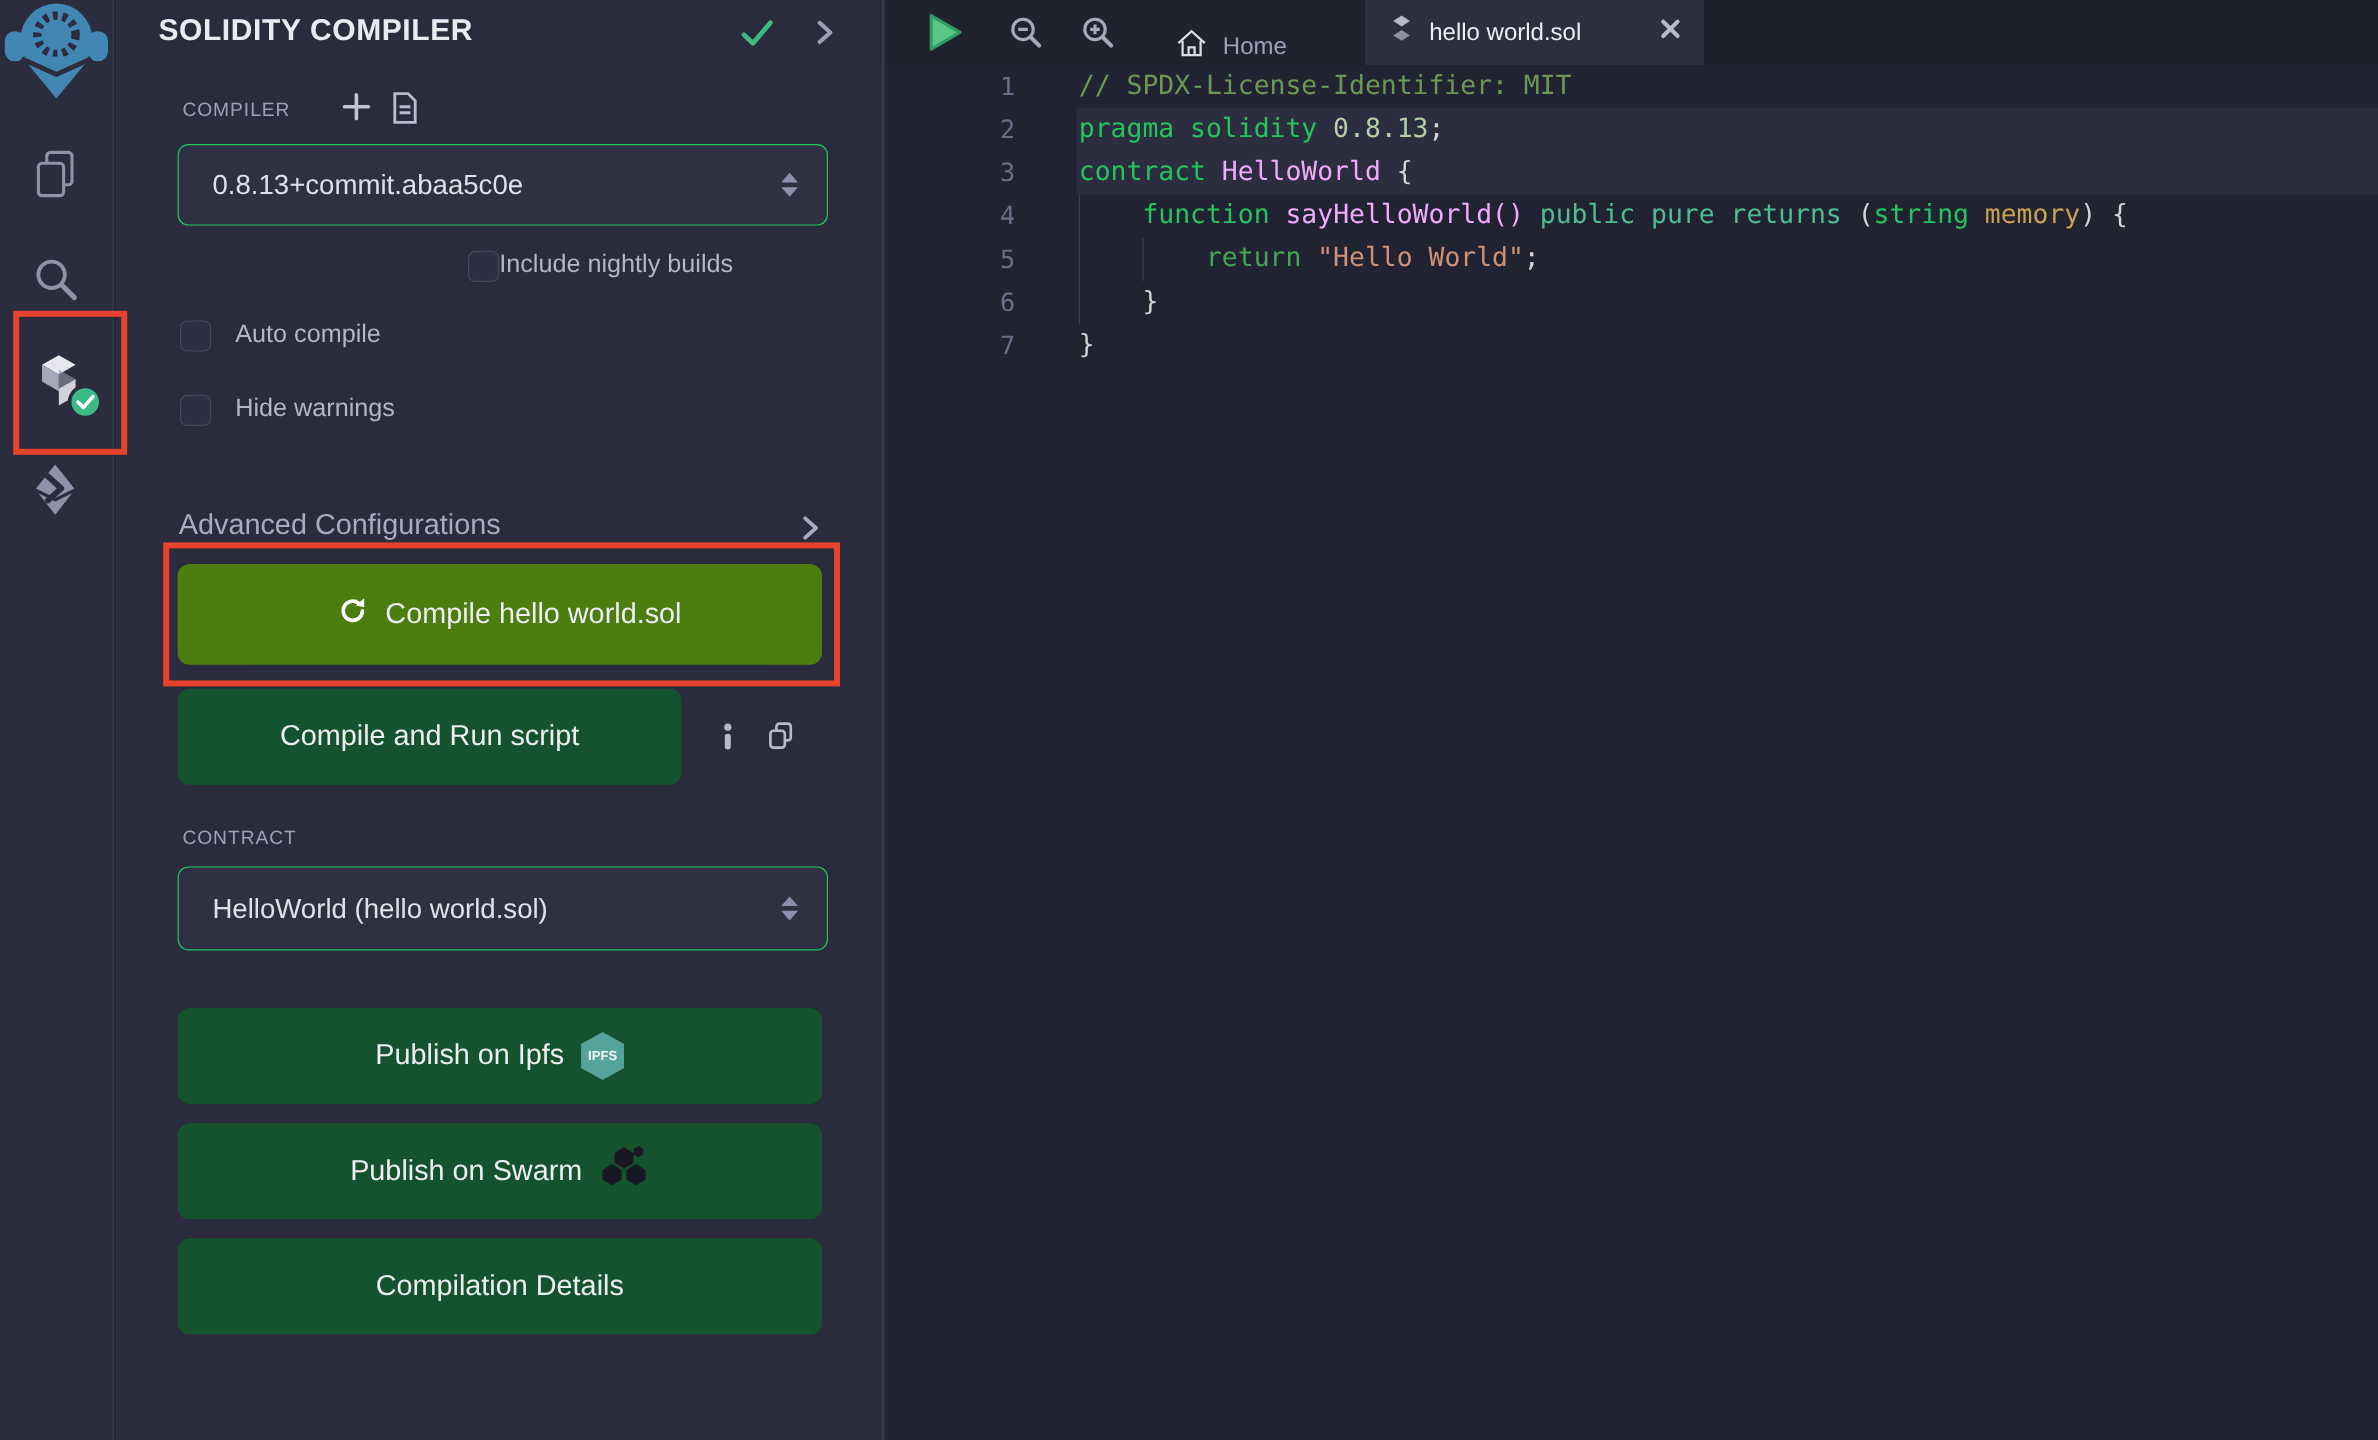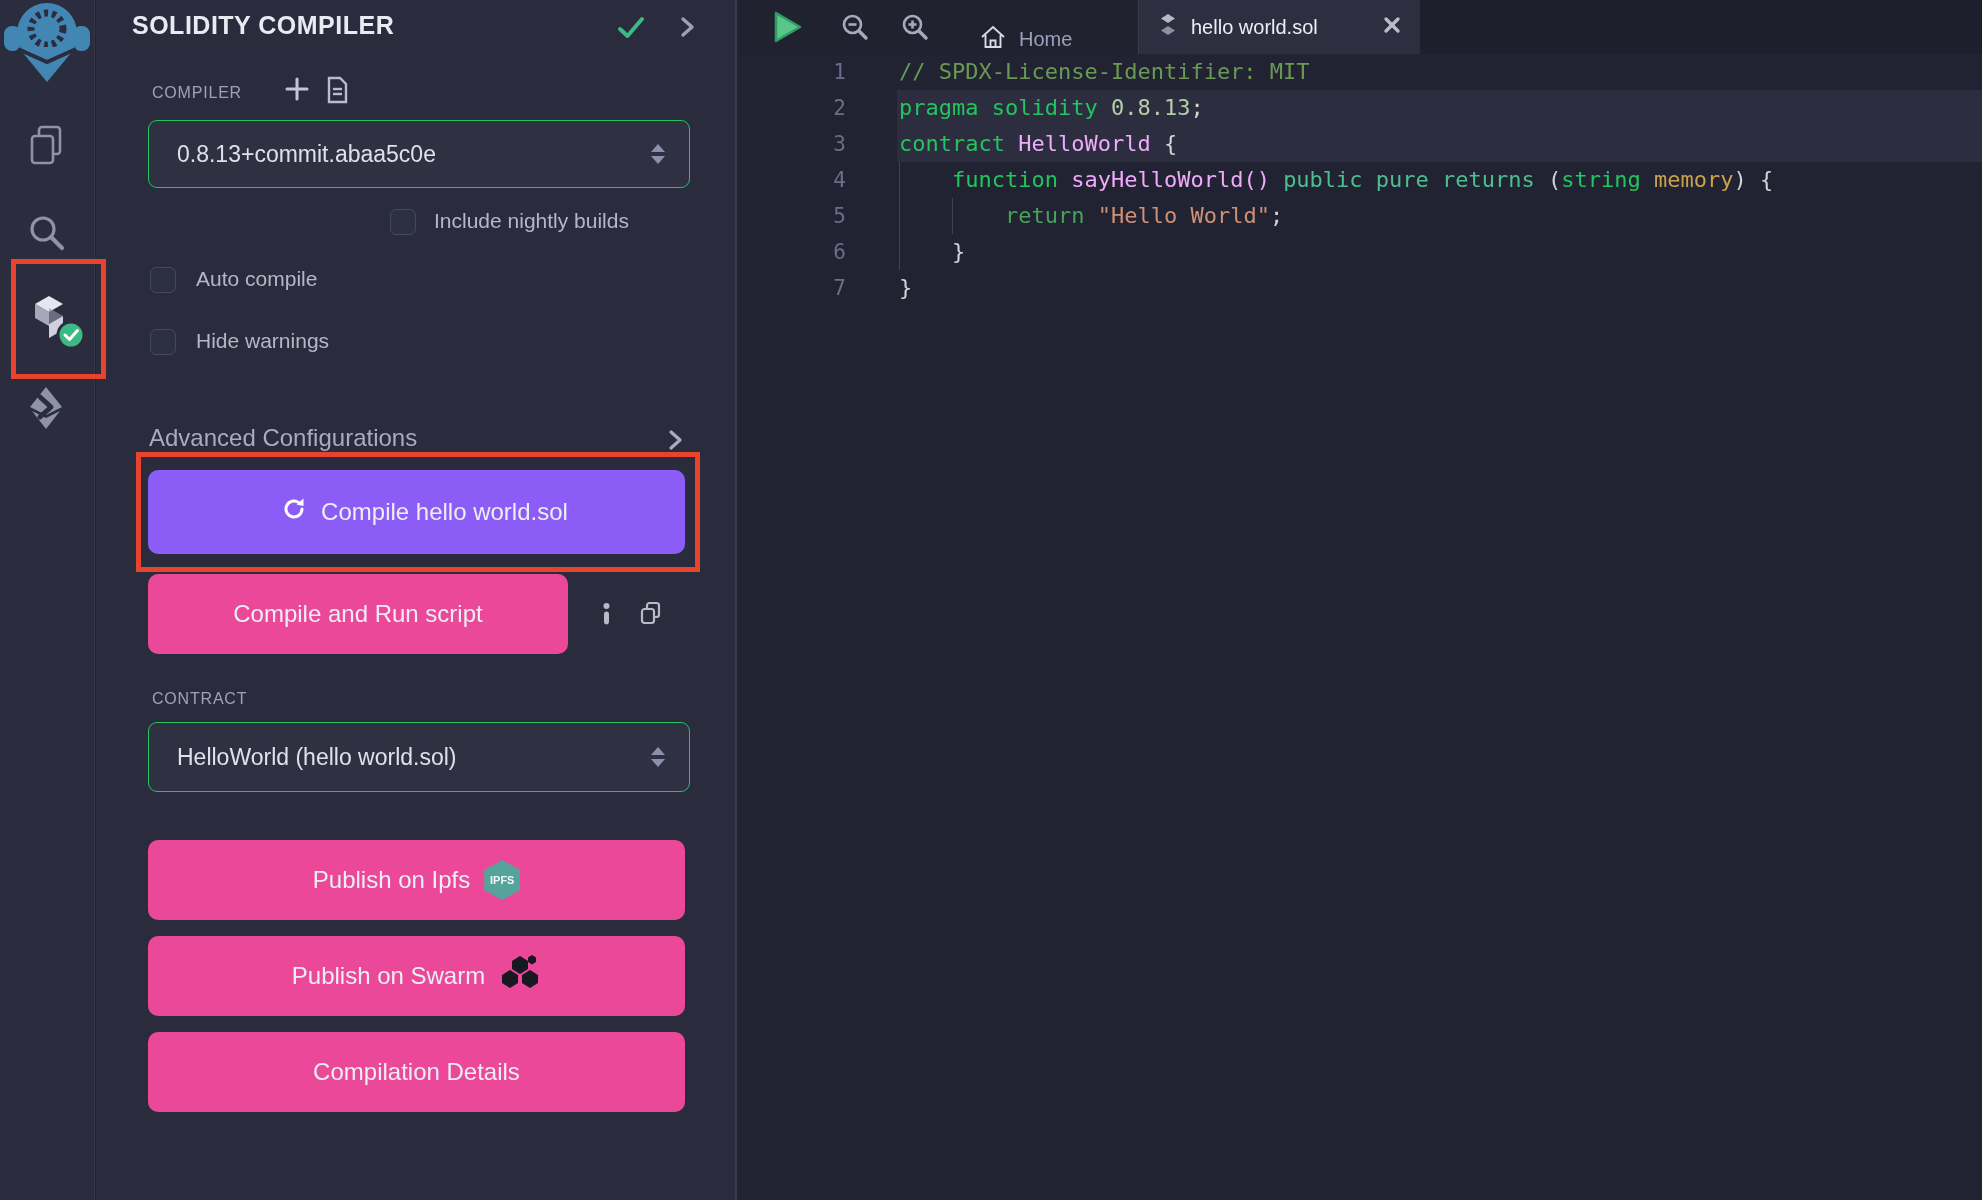--- a/index.html
+++ b/index.html
@@ -39,22 +39,22 @@
 
   .adv { position:absolute; left:53px; top:424px; font-size:24px; color:#a9abc0; cursor:pointer; }
   .adv-chev { position:absolute; left:567px; top:428px; cursor:pointer; }
 
   #redbox-btn { position:absolute; left:40px; top:452px; width:564px; height:120px;
     border:5px solid #e8432d; z-index:4; pointer-events:none; }
 
   .btn { position:absolute; left:52px; width:537px; border-radius:10px; display:flex;
     align-items:center; justify-content:center; gap:14px; font-size:24px; color:#eceef4;
     cursor:pointer; border:none; }
-  .btn-blue { background:#8b5cf6;padding-left:16px; }
-  .btn-gray { background:#ec4899; }
+  .btn-blue { background:#4d7c0f;padding-left:16px; }
+  .btn-gray { background:#14532d; }
 
   .mini-ic { position:absolute; cursor:pointer; }
 
   .artifacts { position:absolute; left:52px; top:1128px; width:522px; display:flex;
     justify-content:flex-end; gap:38px; align-items:center; }
   .artifact { display:flex; align-items:center; gap:8px; cursor:pointer;
     font-size:20px; color:#e2e4ee; font-weight:bold; }
 
   .ipfs-hex { width:36px; height:40px; background:#55a39b; color:#eef7f5;
     clip-path:polygon(50% 0,100% 25%,100% 75%,50% 100%,0 75%,0 25%);
@@ -169,21 +169,21 @@
 
     <div class="sel" style="top:120px;height:68px;">
       <span class="sel-txt">0.8.13+commit.abaa5c0e</span>
       <span class="carets">
           <span class="car-up"></span>
           <span class="car-dn"></span>
         </span>
     </div>
 
     <span class="chk" style="left:294px;top:209px;"></span>
-    <span class="chk-lab" style="left:338px;top:209px;">Include nightly builds</span>
+    <span class="chk-lab" style="left:320px;top:209px;">Include nightly builds</span>
 
     <span class="chk" style="left:54px;top:267px;"></span>
     <span class="chk-lab" style="left:100px;top:267px;">Auto compile</span>
 
     <span class="chk" style="left:54px;top:329px;"></span>
     <span class="chk-lab" style="left:100px;top:329px;">Hide warnings</span>
 
     <div class="adv">Advanced Configurations</div>
     <span class="adv-chev">
       <svg width="24" height="24" viewBox="0 0 24 24">

